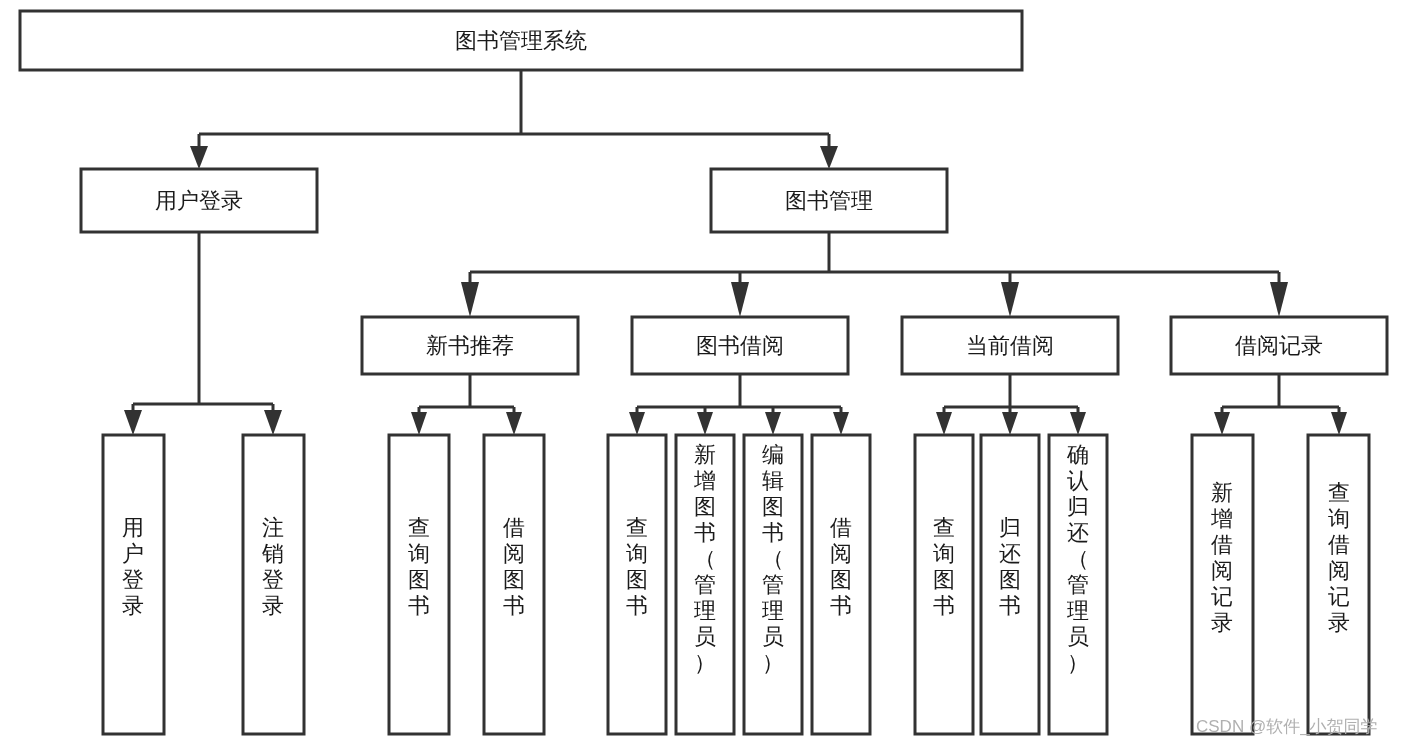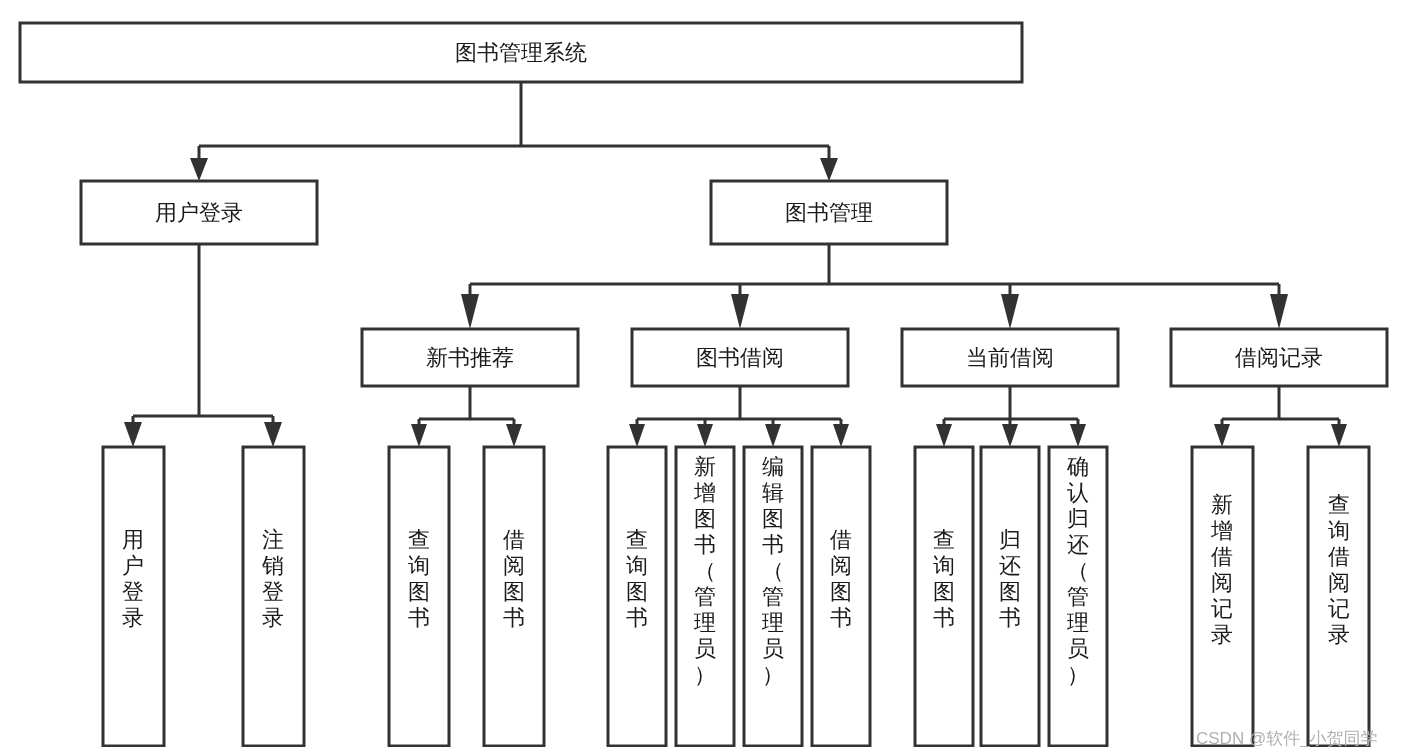--- a/index.html
+++ b/index.html
@@ -10,21 +10,21 @@
   body {
     width: 1405px;
     height: 747px;
     font-family: "Liberation Sans", "DejaVu Sans", sans-serif;
     overflow: hidden;
     position: relative;
   }
   #diagram-root {
     position: absolute;
     left: 0;
-    top: 12px;
+    top: 0;
     width: 1405px;
     height: 525px;
   }
   svg.diagram-canvas {
     display: block;
     width: 1405px;
     height: 747px;
   }
   .node-box {
     fill: #ffffff;

